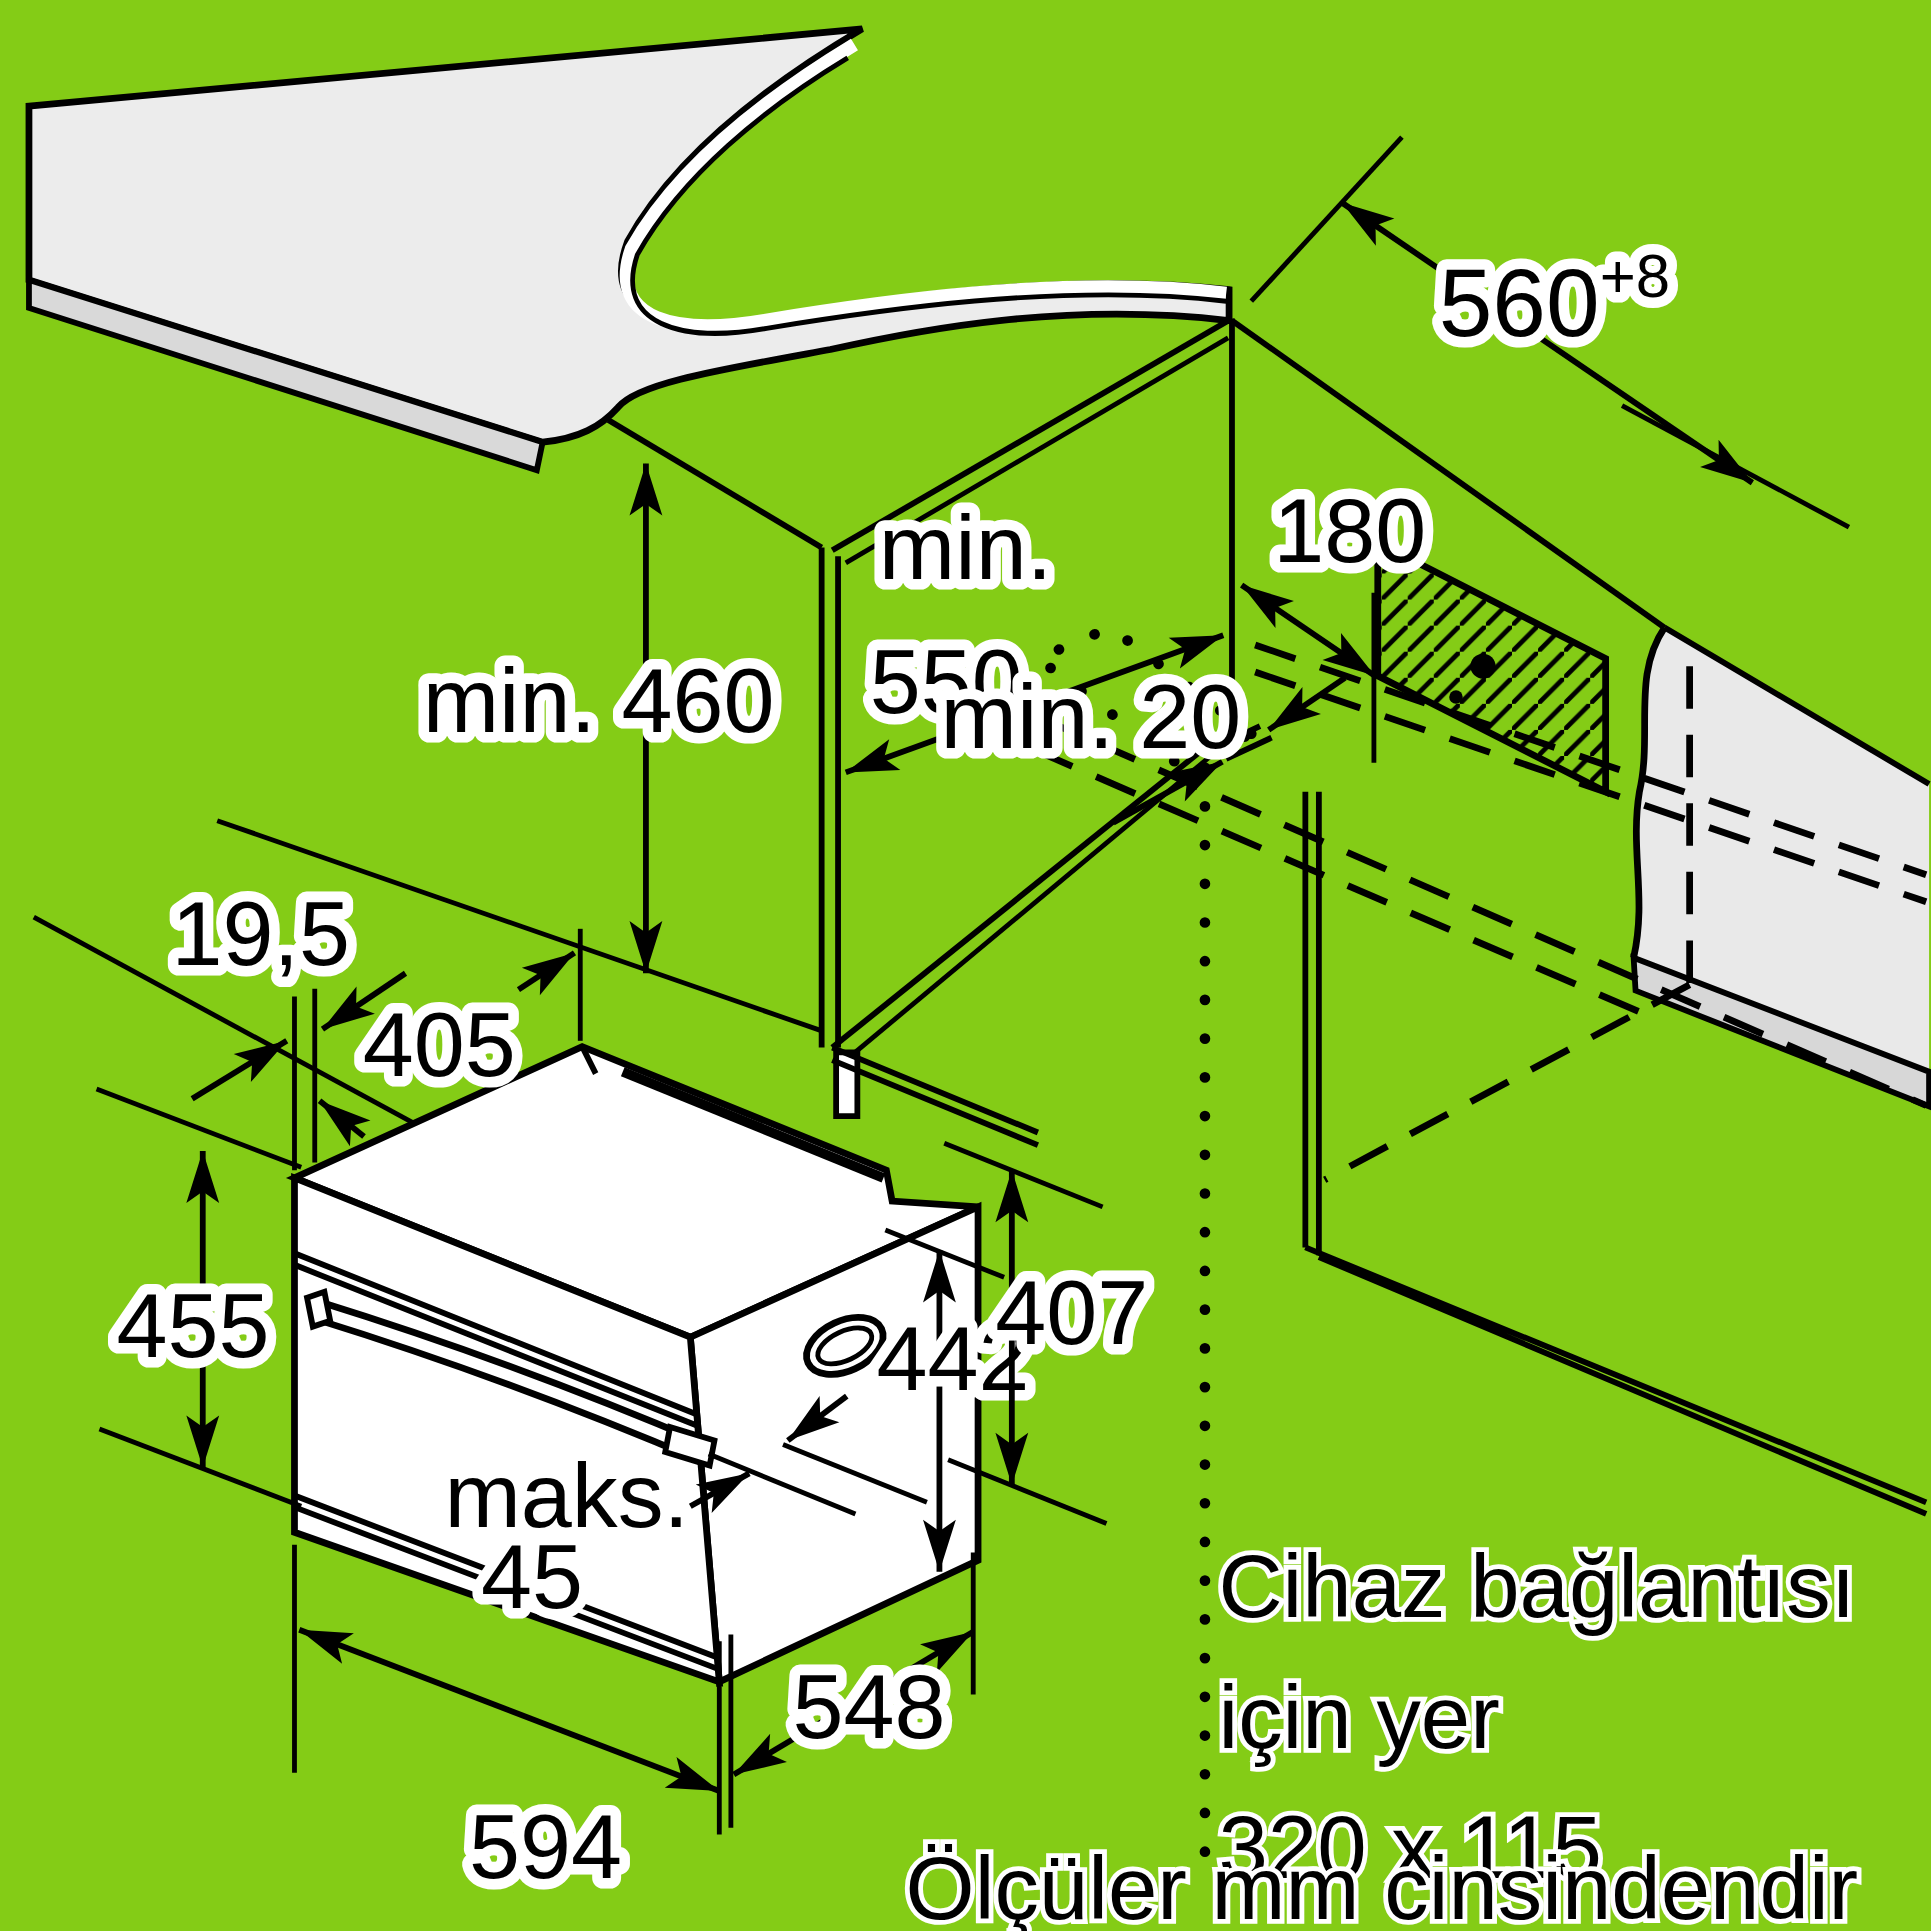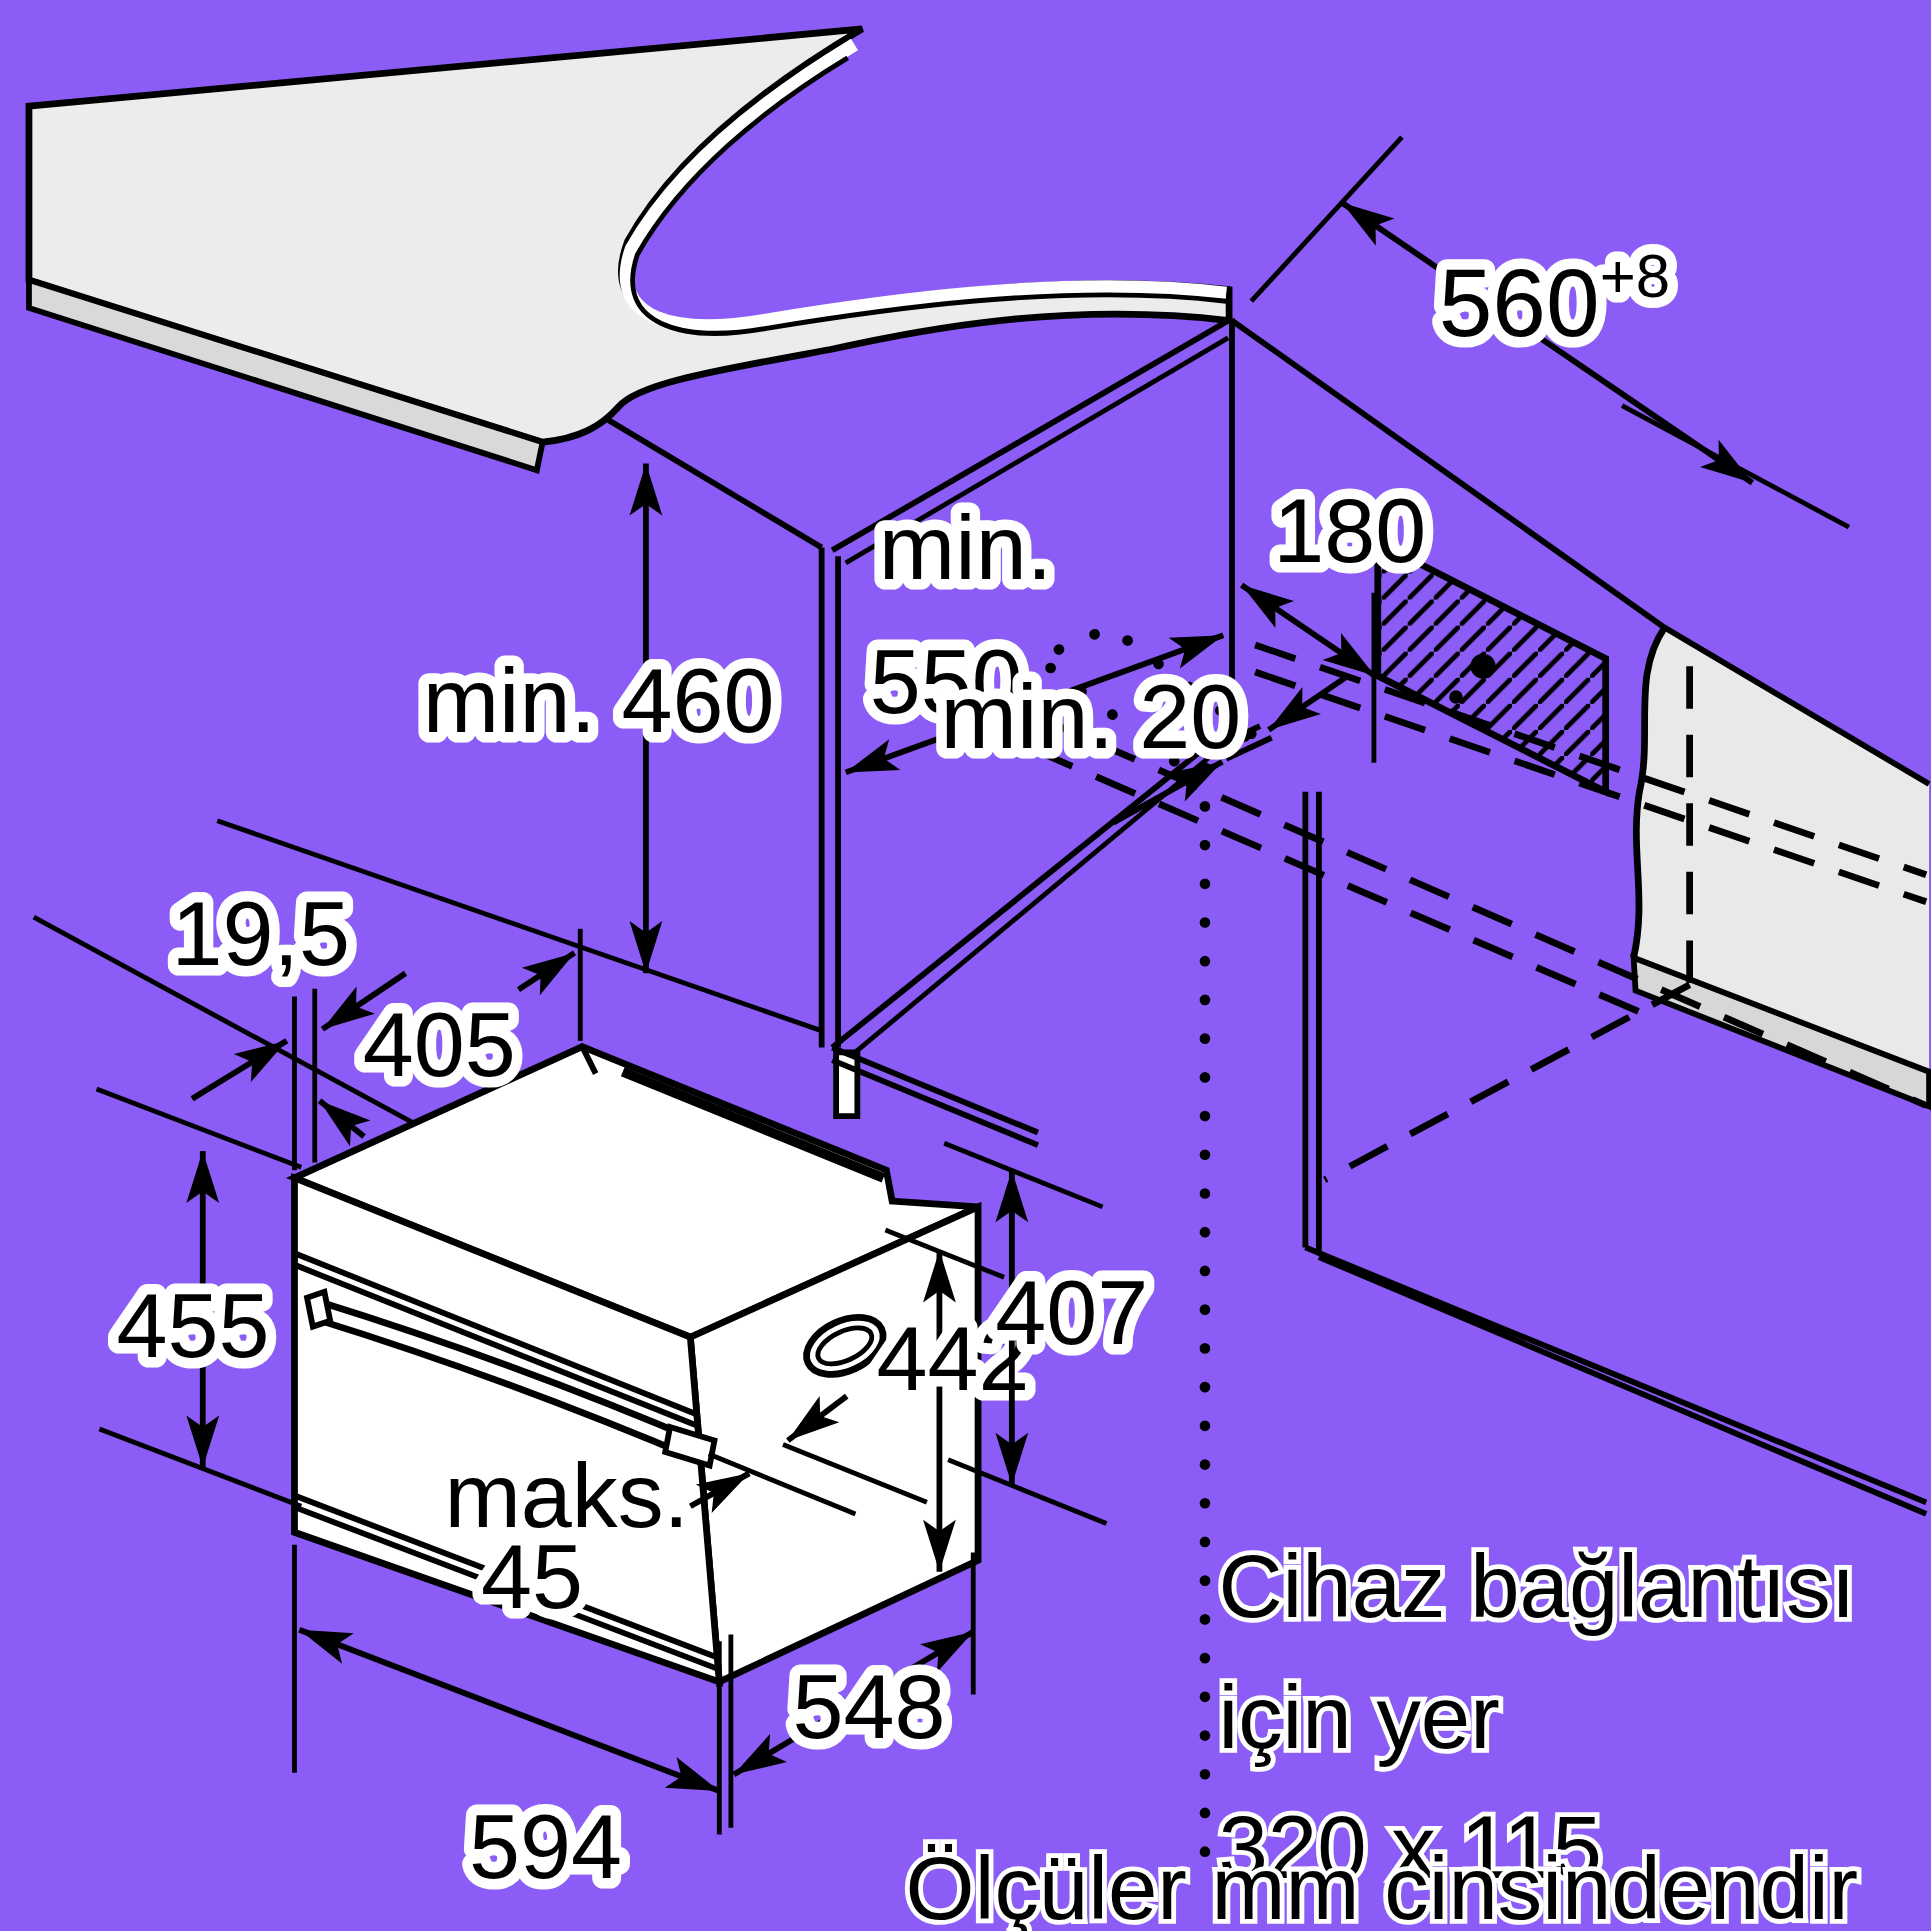--- a/index.html
+++ b/index.html
@@ -1,16 +1,16 @@
 <!DOCTYPE html>
 <html><head>
 <meta charset="utf-8">
 <style>
   html,body{margin:0;padding:0;background:#fff;}
-  #stage{width:1931px;height:1931px;position:relative;background:#8b5cf6;font-family:"Liberation Sans",sans-serif;}
+  #stage{width:1931px;height:1931px;position:relative;background:#84cc16;font-family:"Liberation Sans",sans-serif;}
   svg{display:block;}
   .ln{stroke:#000;fill:none;stroke-width:6;}
   .thin{stroke:#000;fill:none;stroke-width:5;}
   .thick{stroke:#000;fill:none;stroke-width:10;}
   .dash{stroke:#000;fill:none;stroke-width:7;stroke-dasharray:44 27;}
   .dots{stroke:#000;fill:none;stroke-width:11;stroke-dasharray:0.1 40;stroke-linecap:round;}
   .dim{stroke:#000;fill:none;stroke-width:6;}
   .lbl{font-family:"Liberation Sans",sans-serif;font-size:95px;fill:#000;
        paint-order:stroke;stroke:#fff;stroke-width:22px;stroke-linejoin:round;text-anchor:middle;}
   .big{font-size:100px;}

